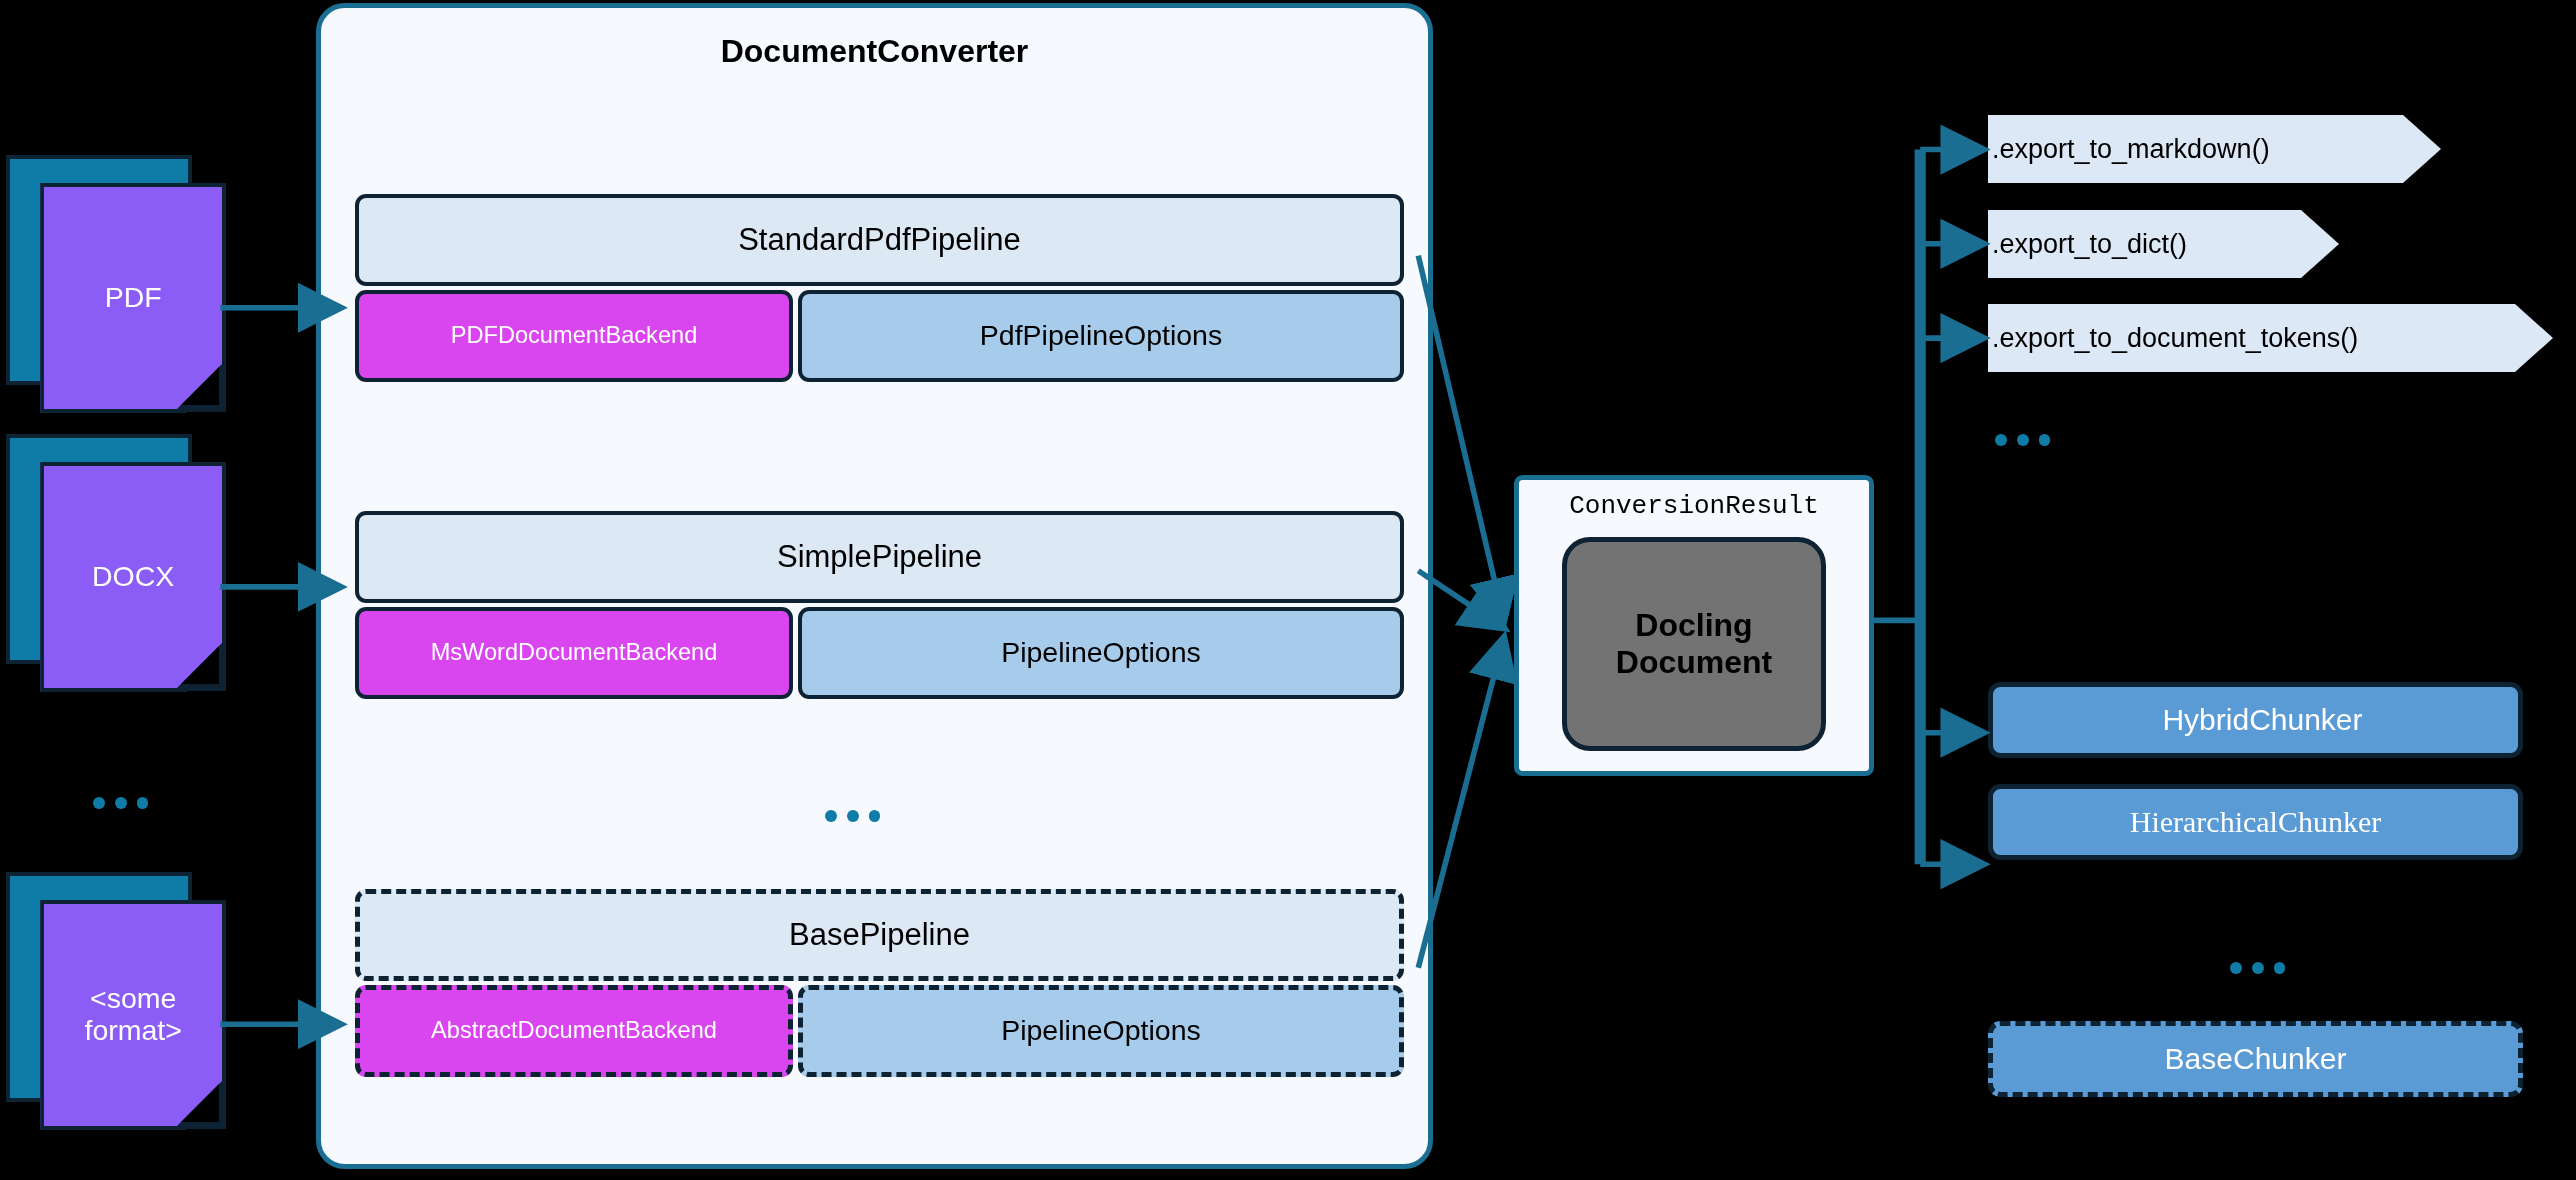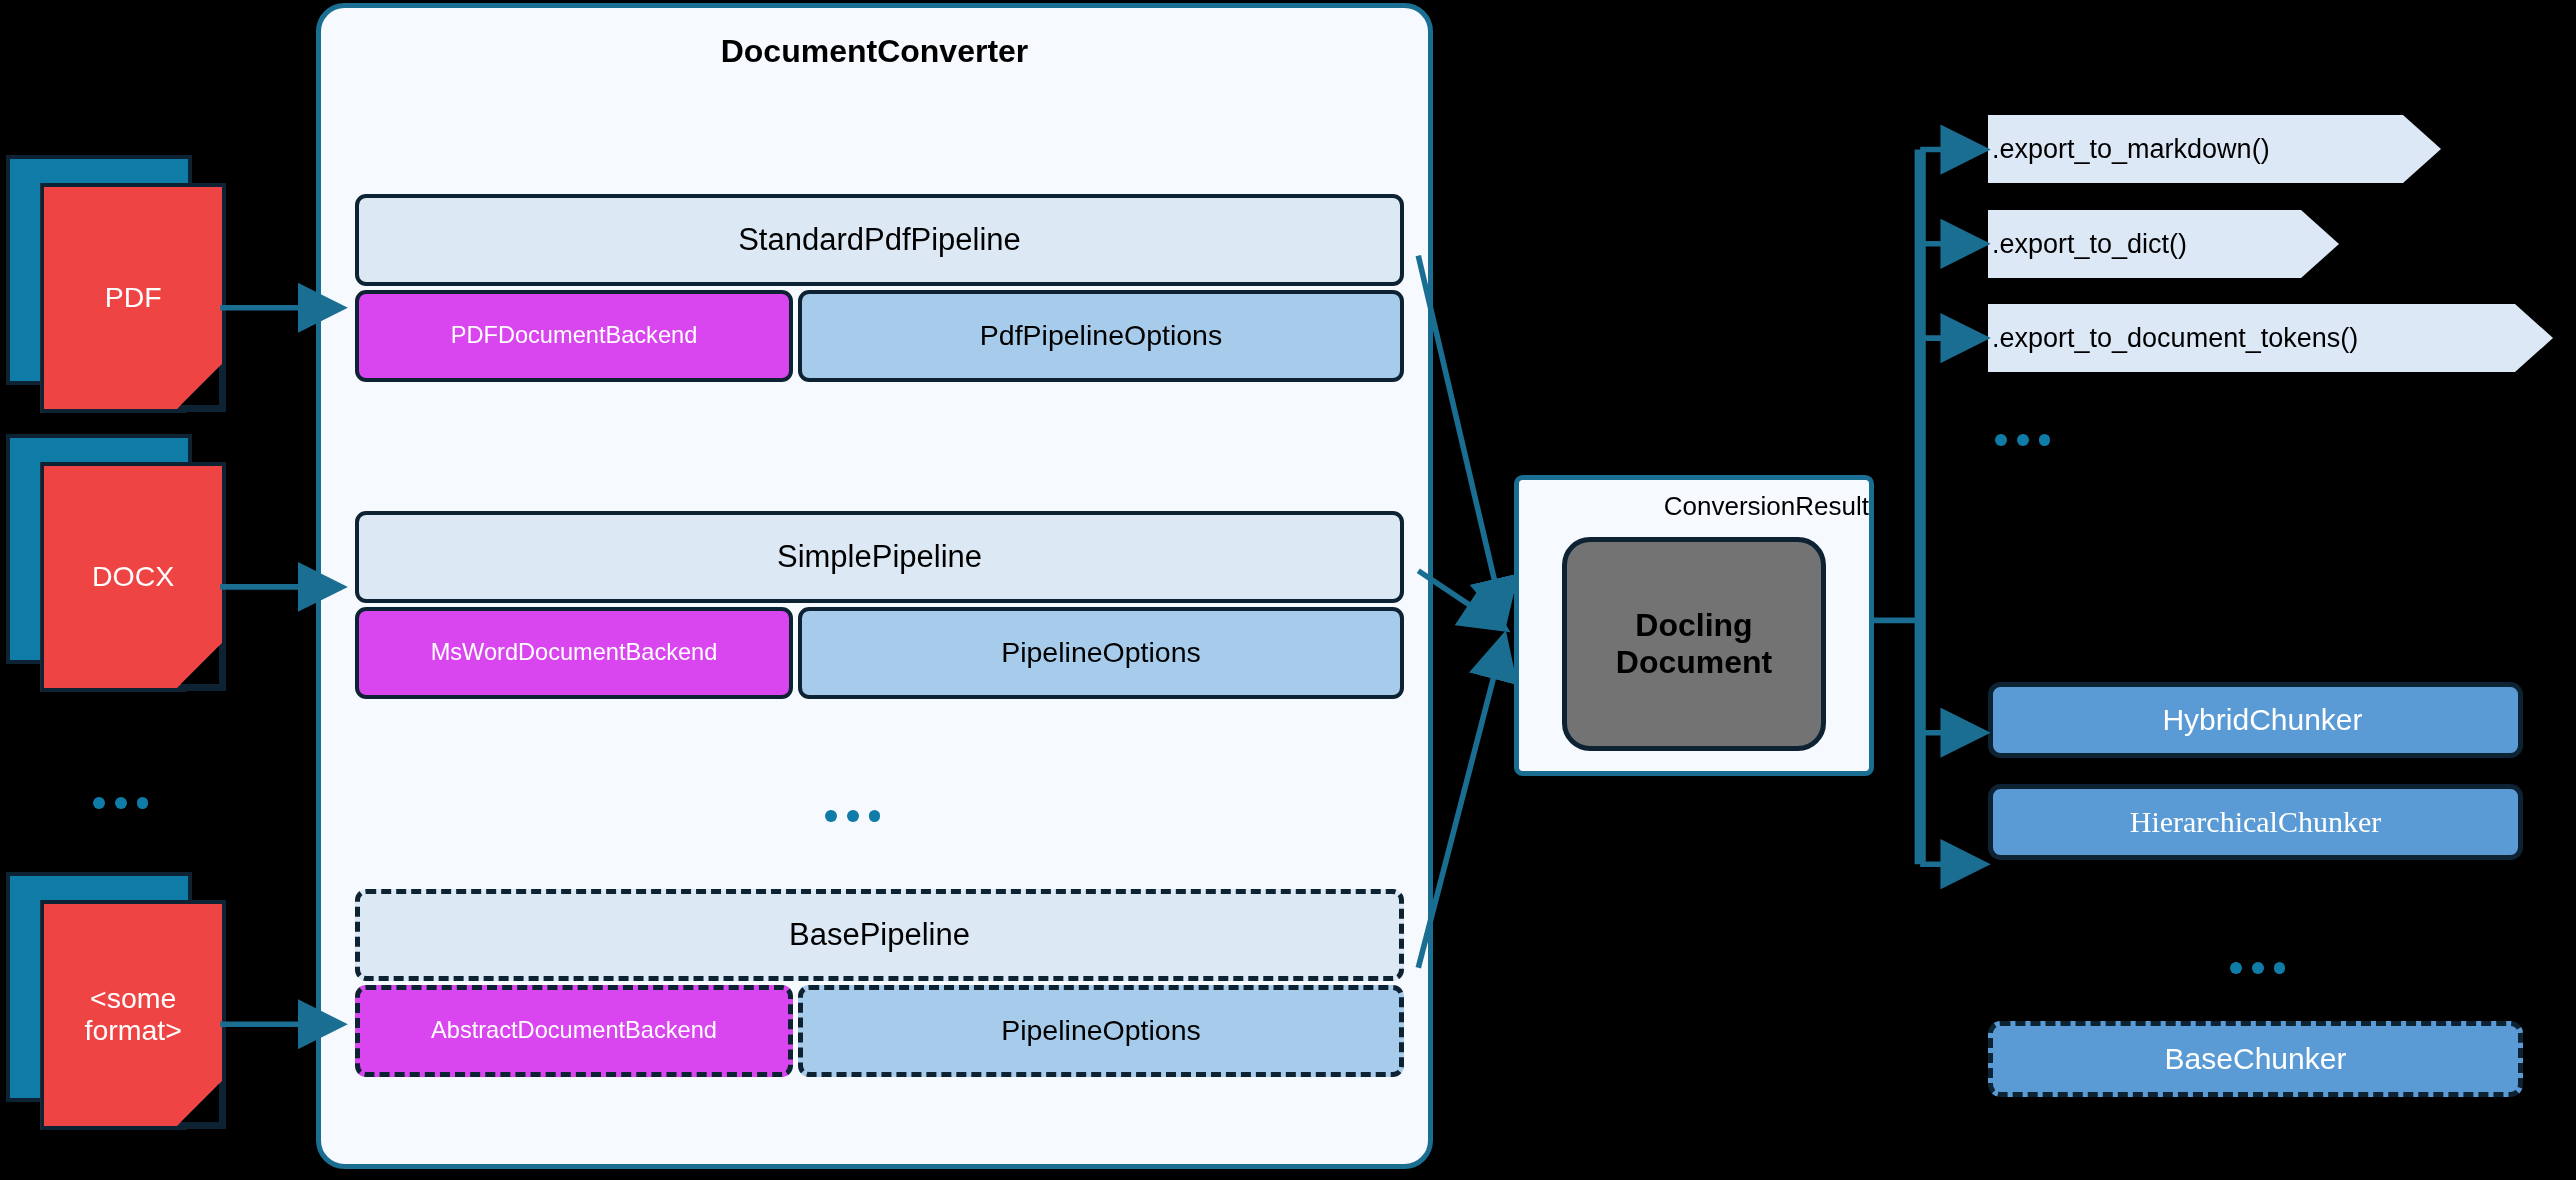--- a/index.html
+++ b/index.html
@@ -9,21 +9,21 @@
   }
 
   
   .doc-icon{position:absolute;}
   .doc-back{
     position:absolute;left:0;top:0;width:186px;height:230px;
     background:#0f7ca8;border:4.3px solid #0d2233;box-sizing:border-box;
   }
   .doc-front{
     position:absolute;left:34px;top:28px;width:186px;height:230px;
-    background:#ef4444;border:4.3px solid #0d2233;box-sizing:border-box;
+    background:#8b5cf6;border:4.3px solid #0d2233;box-sizing:border-box;
     display:flex;align-items:center;justify-content:center;
     color:#fff;font-size:28.5px;line-height:1.12;text-align:center;
     clip-path:polygon(0 0,100% 0,100% 78%,78% 100%,0 100%);
   }
   .doc-fold{
     position:absolute;width:0;height:0;pointer-events:none;
     border-style:solid;border-width:0 0 52px 52px;
     border-color:transparent transparent #0d2233 transparent;
   }
   .doc-fold-in{
@@ -70,22 +70,22 @@
   .pgroup.dashed .pg-head,
   .pgroup.dashed .pg-backend,
   .pgroup.dashed .pg-options{border-style:dashed;border-width:5.6px;}
 
   
   #conv-result{
     position:absolute;left:1514px;top:475px;width:360px;height:301px;
     background:#f6f9fe;border:5px solid #1a6e92;border-radius:8.7px;box-sizing:border-box;
   }
   #conv-result-title{
-    position:absolute;left:0;top:11.2px;width:100%;text-align:right;
-    font-size:26px;color:#000;
+    position:absolute;left:0;top:11.2px;width:100%;text-align:center;
+    font-size:26px;color:#000;font-family:Liberation Mono, monospace;
   }
   #docling-doc{
     position:absolute;left:43px;top:57px;width:264px;height:214px;
     background:#737373;border:5px solid #0d2233;border-radius:28px;box-sizing:border-box;
     display:flex;align-items:center;justify-content:center;text-align:center;
     font-size:32px;font-weight:bold;color:#000;line-height:1.16;
   }
 
   
   .chev{

